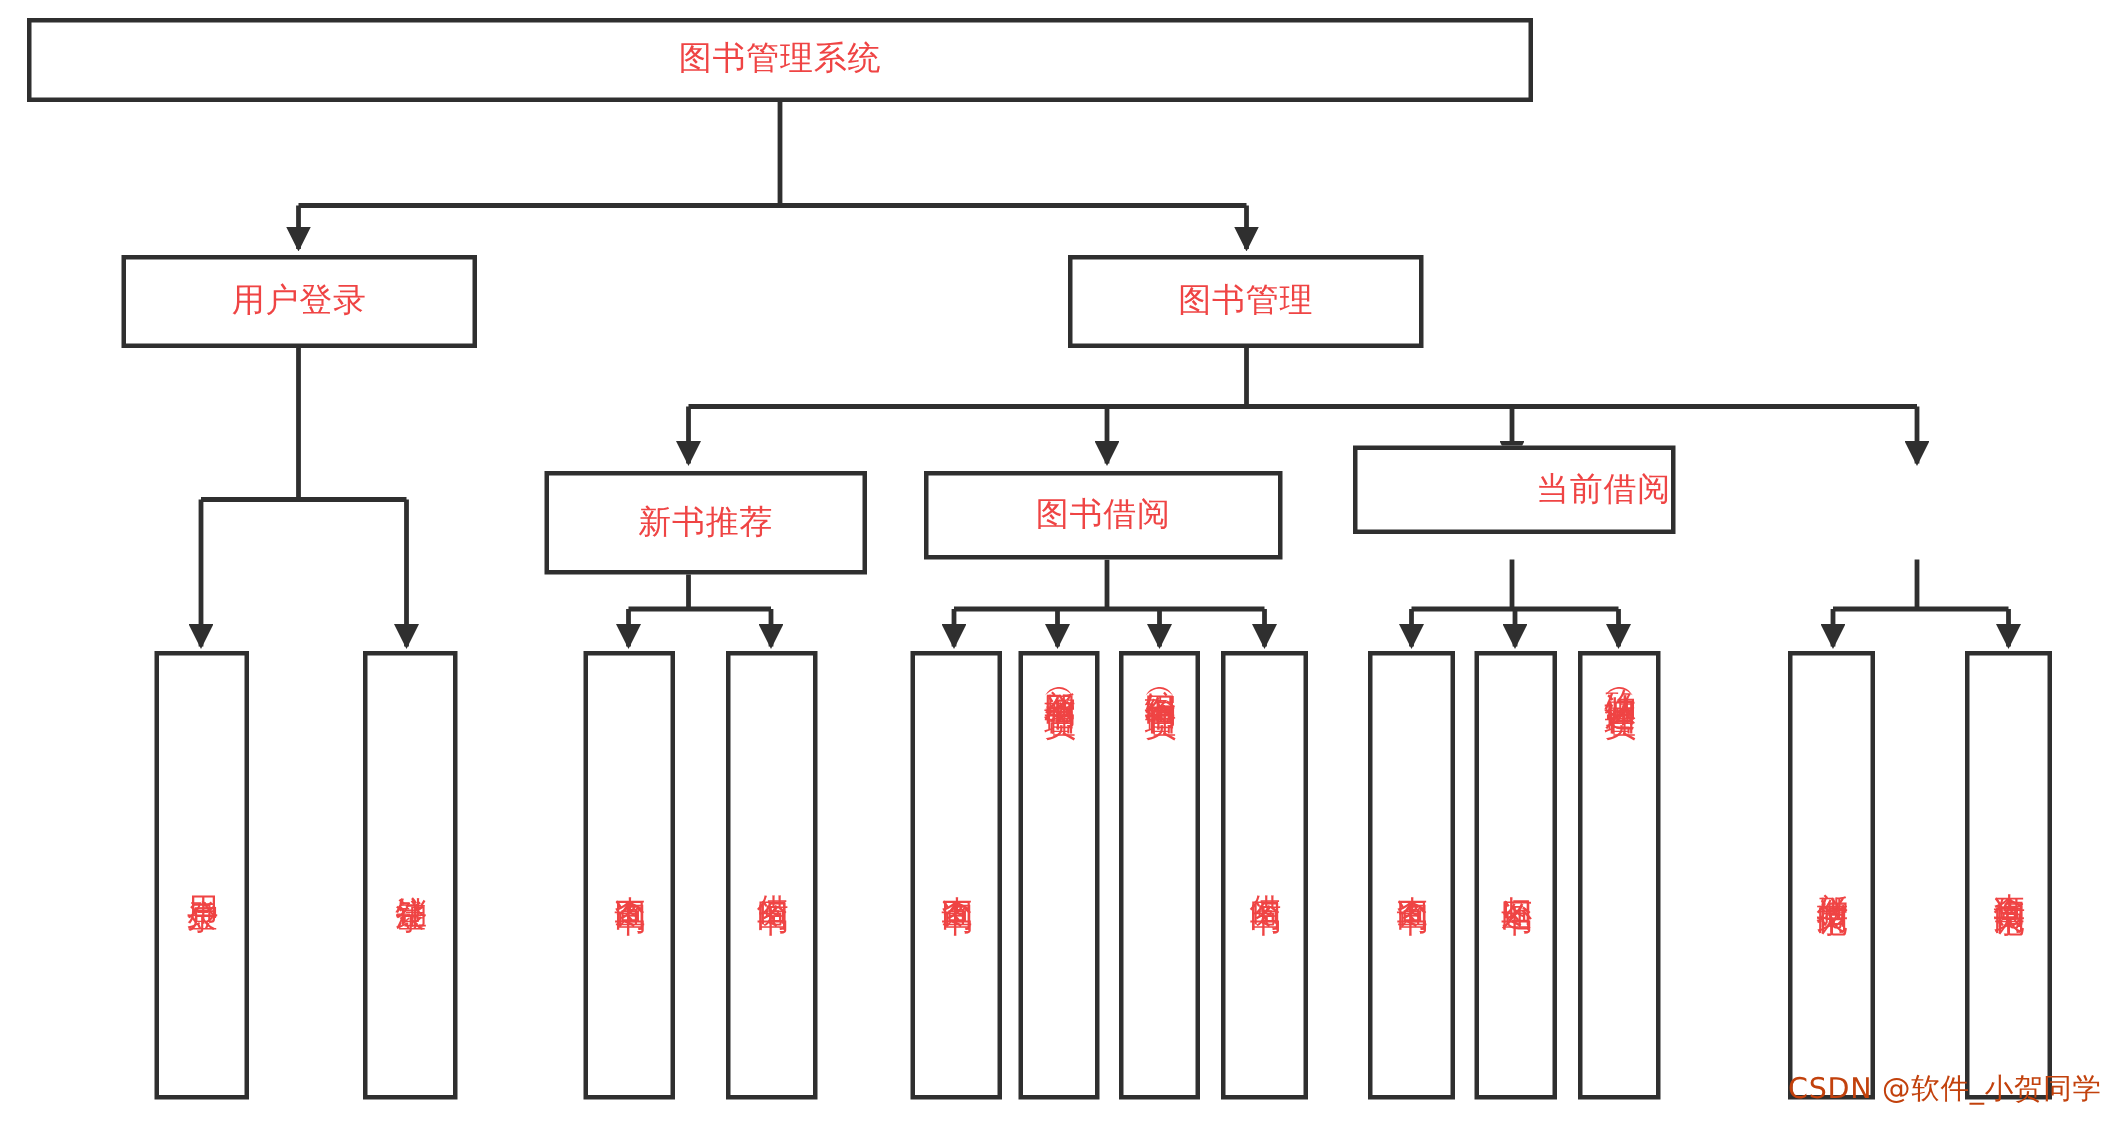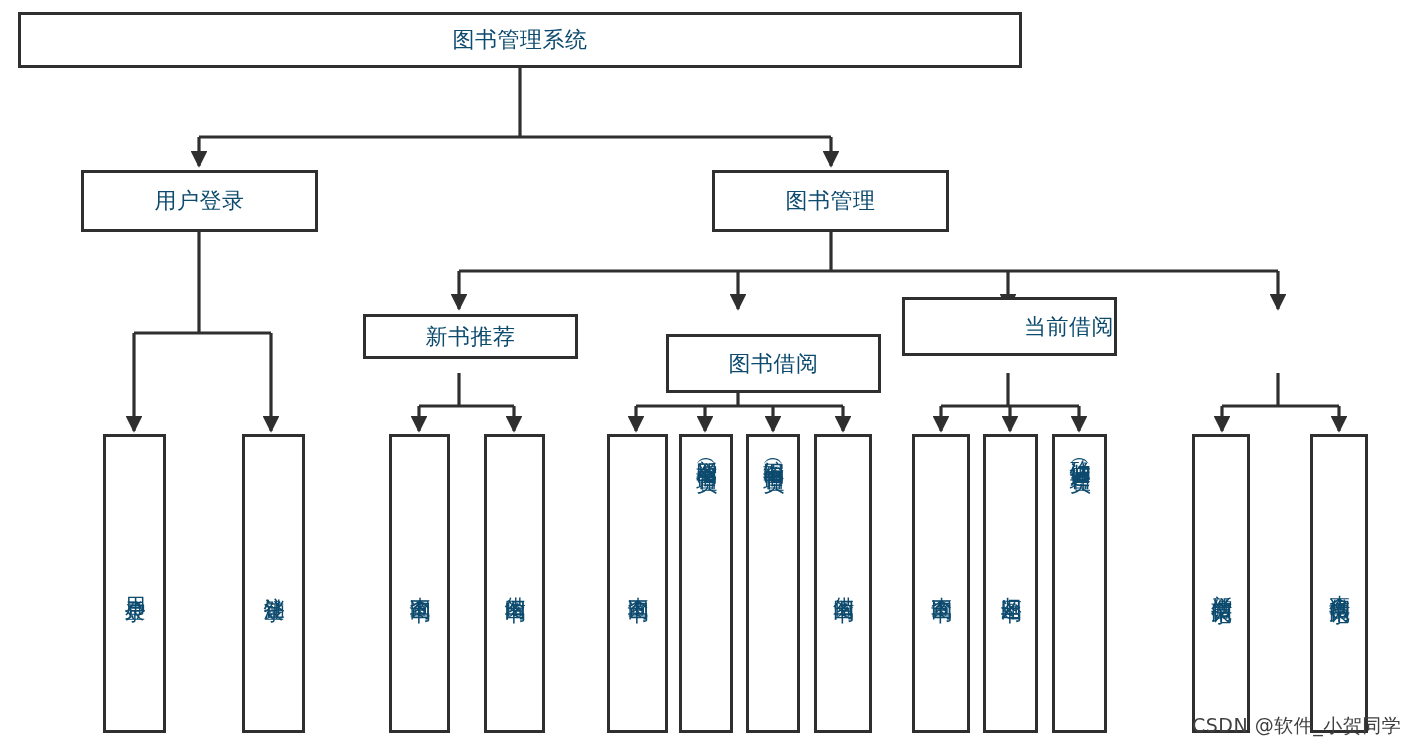--- a/index.html
+++ b/index.html
@@ -33,21 +33,21 @@
     background: #ffffff;
     display: flex;
     align-items: center;
     justify-content: center;
     overflow: hidden;
   }
   .node .lbl {
     font-size: 22px;
     line-height: 1.08;
     letter-spacing: 0.5px;
-    color: #0c4a6e;
+    color: #ef4444;
     white-space: nowrap;
   }
   
   .node.vert {
     align-items: flex-start;
     justify-content: center;
     padding-top: 6px;
   }
   .node.vert .lbl {
     writing-mode: vertical-rl;
@@ -58,21 +58,21 @@
     white-space: nowrap;
   }
   
   .node.vert.centered {
     align-items: center;
     padding-top: 0;
   }
   .watermark {
     position: absolute;
     font-size: 19px;
-    color: #404040;
+    color: #c2410c;
     letter-spacing: 0.5px;
     white-space: nowrap;
   }
 </style>
 </head>
 <body>
 
 <div id="canvas">
 
   <svg class="edges" viewBox="0 0 1405 747" xmlns="http://www.w3.org/2000/svg">
@@ -129,24 +129,24 @@
     <span class="lbl">图书管理系统</span>
   </div>
 
   <div class="node" style="left:81px; top:170px; width:237px; height:62px;">
     <span class="lbl">用户登录</span>
   </div>
   <div class="node" style="left:712px; top:170px; width:237px; height:62px;align-items:center;">
     <span class="lbl">图书管理</span>
   </div>
 
-  <div class="node" style="left:363px; top:314px; width:215px; height:45px;">
+  <div class="node" style="left:363px; top:314px; width:215px; height:69px;">
     <span class="lbl">新书推荐</span>
   </div>
-  <div class="node" style="left:666px; top:314px; width:215px; height:59px;margin-top:20px;">
+  <div class="node" style="left:616px; top:314px; width:239px; height:59px;">
     <span class="lbl">图书借阅</span>
   </div>
   <div class="node" style="left:902px; top:297px; width:215px; height:59px;justify-content:flex-end;">
     <span class="lbl">当前借阅</span>
   </div>
 
   <div class="node vert centered" style="left:103px; top:434px; width:63px; height:299px;">
     <span class="lbl">用户登录</span>
   </div>
   <div class="node vert centered" style="left:242px; top:434px; width:63px; height:299px;">

